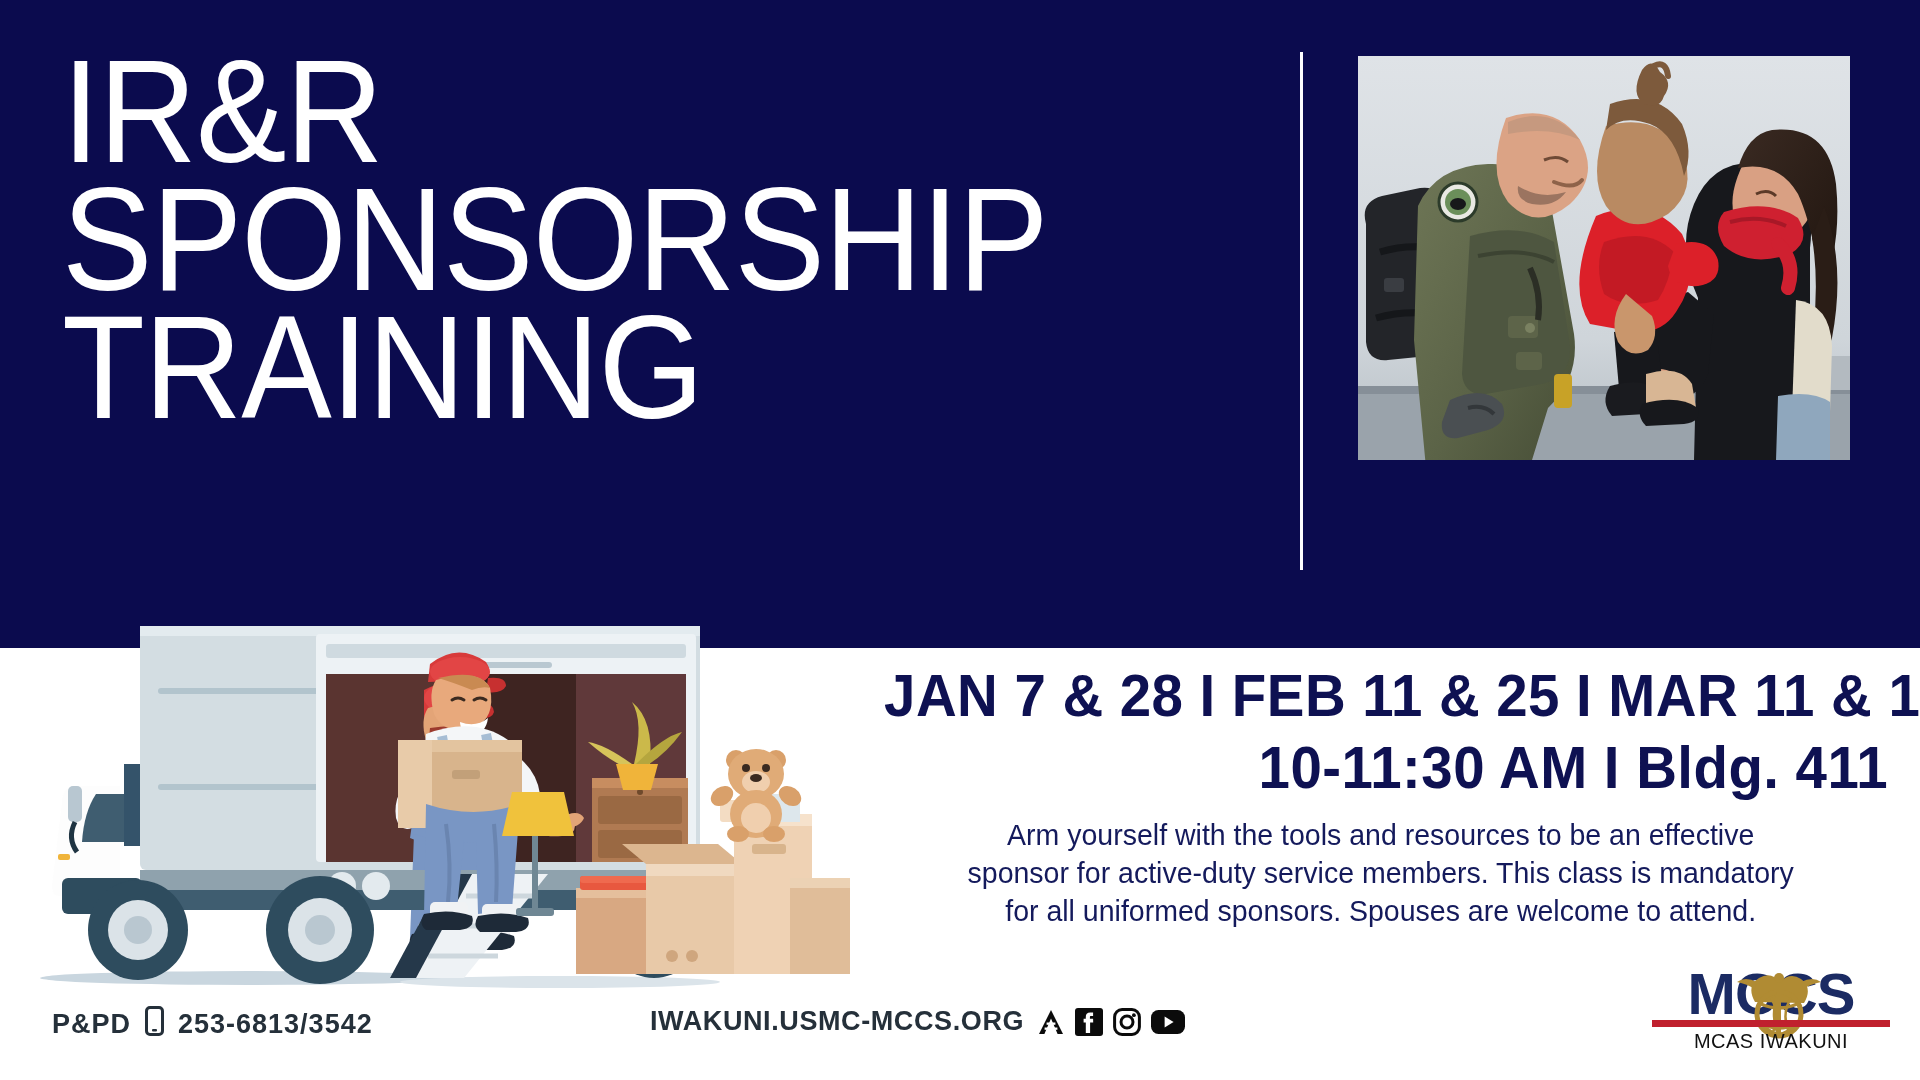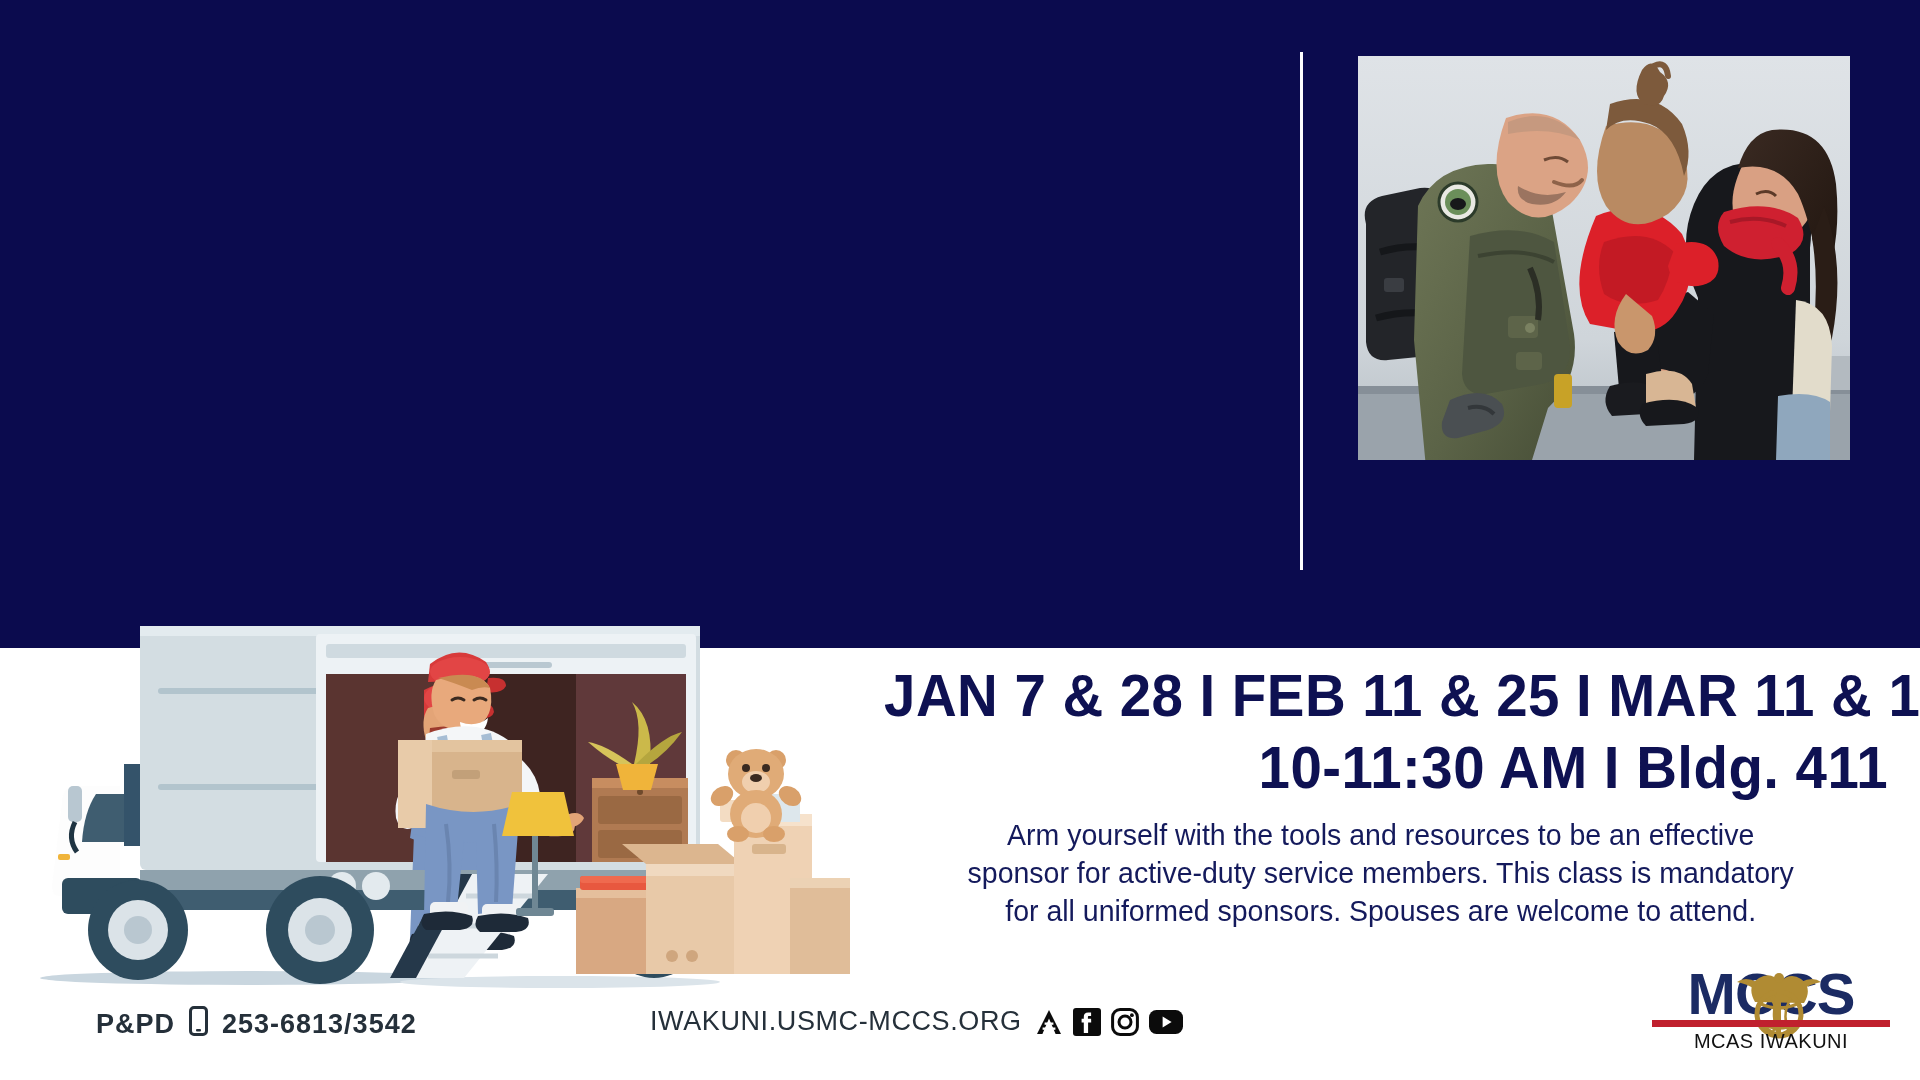--- a/index.html
+++ b/index.html
@@ -93,28 +93,27 @@
 
   
   .footer-left {
     position: absolute; left: 52px; top: 1006px;
     display: flex; align-items: center; gap: 14px;
     color: #25303A;
     font-family: "Liberation Sans", sans-serif;
     font-weight: bold;
     font-size: 27px;
     letter-spacing: 1px;
-    margin-left: 44px;
   }
   .footer-center {
     position: absolute; left: 650px; top: 1006px;
     display: flex; align-items: center; gap: 13px;
     color: #25303A;
     font-family: "Liberation Sans", sans-serif;
-    font-weight: normal;
+    font-weight: bold;
     font-size: 27px;
     letter-spacing: 0.6px;
   }
   .social-row { display: flex; align-items: center; gap: 10px; }
   .social-row svg { display: block; }
 
   
   .mccs-logo {
     position: absolute; left: 1642px; top: 960px;
     width: 258px; height: 96px;
@@ -123,20 +122,25 @@
 </style>
 </head>
 <body>
 
 <div id="flyer">
 
   <div class="hero-band">
     <div class="hero-divider"></div>
   </div>
 
+  <div class="title-block">
+    <div class="title-line">IR&amp;R</div>
+    <div class="title-line">SPONSORSHIP</div>
+    <div class="title-line">TRAINING</div>
+  </div>
 
   <div class="photo-frame">
     <svg viewBox="0 0 492 404" preserveAspectRatio="xMidYMid slice">
       <defs>
         <linearGradient id="sky" x1="0" y1="0" x2="0" y2="1">
           <stop offset="0%" stop-color="#dfe3e7"></stop>
           <stop offset="70%" stop-color="#cfd5da"></stop>
           <stop offset="100%" stop-color="#b4bcc3"></stop>
         </linearGradient>
         <linearGradient id="suit" x1="0" y1="0" x2="1" y2="1">

